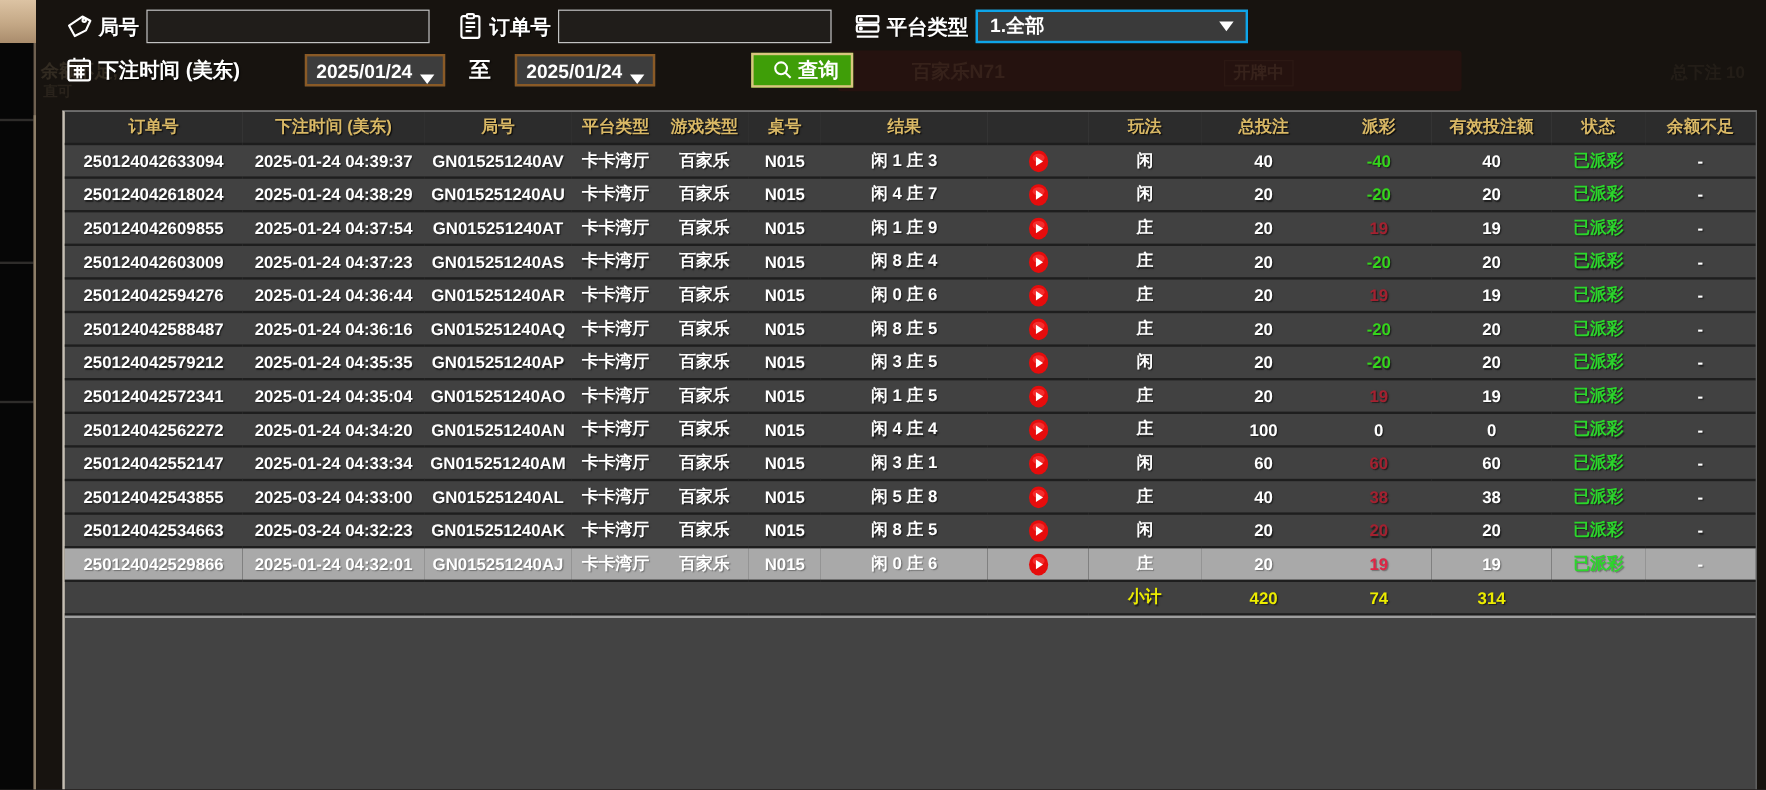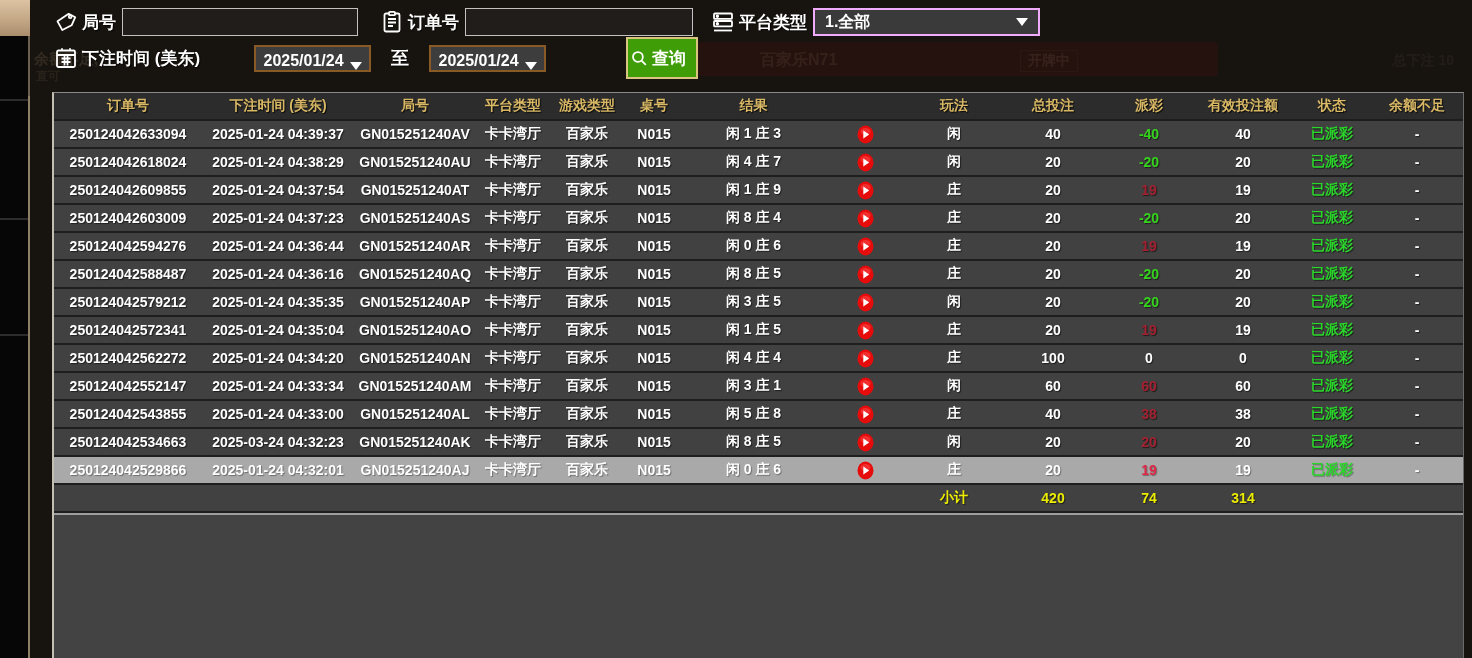--- a/index.html
+++ b/index.html
@@ -45,35 +45,35 @@
     height:28px; background:#201d1a; border:1px solid #c2c2c2;
     color:#fff; font-size:15px; padding:0 8px; outline:none;
     font-family:"Liberation Sans",sans-serif;
   }
   .in-round { width:236px; margin-right:22px; }
   .in-order { width:228px; margin-right:18px; }
   .input-ghost { position:absolute; top:14px; font-size:15px; font-weight:bold; color:#6a6056; opacity:.5; pointer-events:none; }
   .ig1 { left:130px; } .ig2 { left:250px; } .ig3 { left:520px; }
   .select-box {
     position:relative; width:227px; height:28px; background:#3a3a3a;
-    border:2px solid #f0abfc; display:flex; align-items:center;
+    border:2px solid #0ea5e9; display:flex; align-items:center;
     padding:0 10px; font-size:16px; font-weight:bold; color:#fff; cursor:pointer;
   }
   .caret { width:0; height:0; border-left:6px solid transparent; border-right:6px solid transparent;
            border-top:8px solid #fff; display:inline-block; }
   .select-box .caret { position:absolute; right:10px; }
   .date-box {
     width:117px; height:27px; background:#3d3d3d; border:2px solid #8a5a26;
     display:flex; align-items:flex-end; justify-content:center; gap:6px;
     font-size:16px; font-weight:bold; color:#fff; cursor:pointer;
   }
   .to-label { font-size:18px; font-weight:bold; margin:0 20px; text-shadow:1px 1px 1px rgba(0,0,0,.7); }
   .query-btn {
     display:flex; align-items:center; gap:3px;
-    height:42px; padding:0 10px 0 2px;
+    height:29px; padding:0 10px 0 15px;
     background:#3f9e08; border:2px solid #d9c57f;
     color:#fff; font-size:17px; font-weight:bold; cursor:pointer;
     font-family:"Liberation Sans",sans-serif;
   }
   .query-btn svg { width:19px; height:19px; }
   .row2 .spacer-b { width:48px; }
 
   
   .table-wrap {
     position:absolute; left:22px; top:92px; width:1412px; bottom:0;
@@ -420,21 +420,21 @@
                 </svg></span></td>
             <td>闲</td>
             <td>60</td>
             <td class="pay-pos">60</td>
             <td>60</td>
             <td class="status-paid">已派彩</td>
             <td>-</td>
           </tr>
           <tr>
             <td>250124042543855</td>
-            <td>2025-01-24 04:33:00</td>
+            <td>2025-03-24 04:33:00</td>
             <td>GN015251240AL</td>
             <td>卡卡湾厅</td>
             <td>百家乐</td>
             <td>N015</td>
             <td>闲 5 庄 8</td>
             <td><span class="play-btn"><svg viewBox="0 0 17 19">
                   <ellipse cx="8.5" cy="9.5" rx="8" ry="9" fill="#e60c0c"></ellipse>
                   <ellipse cx="8.5" cy="6.5" rx="5" ry="3.4" fill="#ff4a4a" opacity="0.55"></ellipse>
                   <polygon points="6.3,5.6 12.2,9.5 6.3,13.4" fill="#fff"></polygon>
                 </svg></span></td>

